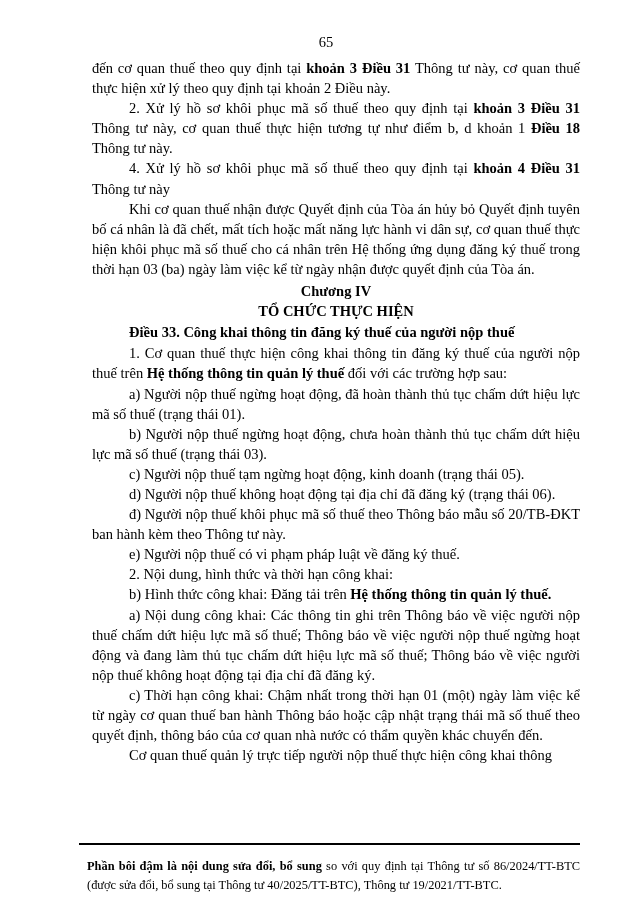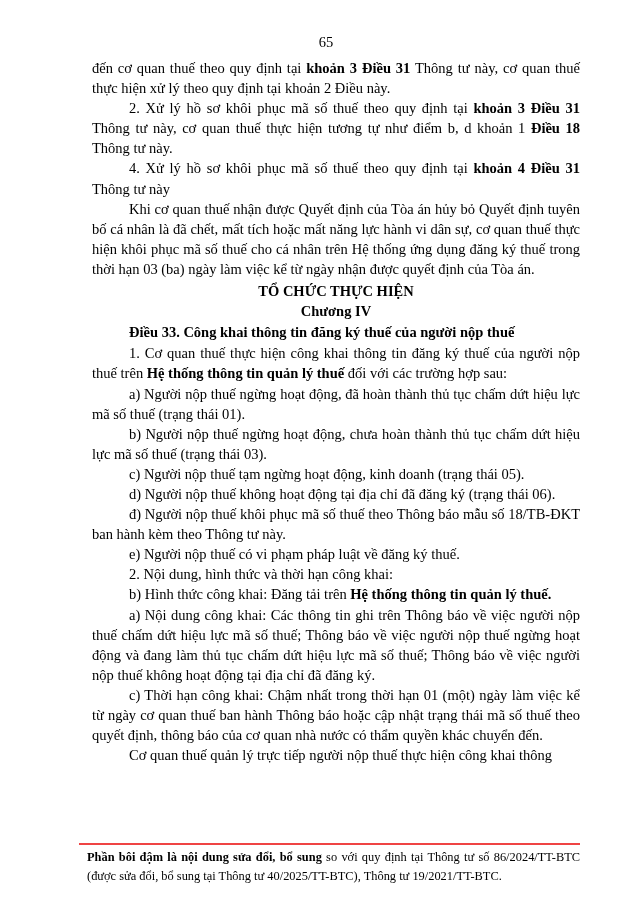--- a/index.html
+++ b/index.html
@@ -53,22 +53,22 @@
   p.article-heading {
     font-weight: bold;
     margin: 1px 0 1px 0 !important;
   }
   b { font-weight: bold; }
   .footer {
     position: absolute;
     left: 79px;
     top: 843px;
     width: 501px;
-    border-top: 2px solid #ef4444;
-    padding-top: 3px;
+    border-top: 2px solid #000000;
+    padding-top: 12px;
     box-sizing: border-box;
   }
   .footer .footer-text {
     margin: 0 0 0 8px;
     font-size: 12.4px;
     line-height: 18.6px;
     text-align: justify;
     text-indent: 0;
   }
 </style>
@@ -83,37 +83,37 @@
 
     <p class="noindent"><span>đến cơ quan thuế theo quy định tại </span><b>khoản 3 Điều 31</b><span> Thông tư này, cơ quan thuế thực hiện xử lý theo quy định tại khoản 2 Điều này.</span></p>
 
     <p><span>2. Xử lý hồ sơ khôi phục mã số thuế theo quy định tại </span><b>khoản 3 Điều 31</b><span> Thông tư này, cơ quan thuế thực hiện tương tự như điểm b, d khoản 1 </span><b>Điều 18</b><span> Thông tư này.</span></p>
 
     <p><span>4. Xử lý hồ sơ khôi phục mã số thuế theo quy định tại </span><b>khoản 4 Điều 31</b><span> Thông tư này</span></p>
 
     <p><span>Khi cơ quan thuế nhận được Quyết định của Tòa án hủy bỏ Quyết định tuyên bố cá nhân là đã chết, mất tích hoặc mất năng lực hành vi dân sự, cơ quan thuế thực hiện khôi phục mã số thuế cho cá nhân trên Hệ thống ứng dụng đăng ký thuế trong thời hạn 03 (ba) ngày làm việc kể từ ngày nhận được quyết định của Tòa án.</span></p>
 
     <div class="chapter-block">
+      <div>Chương IV</div>
       <div>TỔ CHỨC THỰC HIỆN</div>
-      <div>Chương IV</div>
     </div>
 
     <p class="article-heading">Điều 33. Công khai thông tin đăng ký thuế của người nộp thuế</p>
 
     <p><span>1. Cơ quan thuế thực hiện công khai thông tin đăng ký thuế của người nộp thuế trên </span><b>Hệ thống thông tin quản lý thuế</b><span> đối với các trường hợp sau:</span></p>
 
     <p><span>a) Người nộp thuế ngừng hoạt động, đã hoàn thành thủ tục chấm dứt hiệu lực mã số thuế (trạng thái 01).</span></p>
 
     <p><span>b) Người nộp thuế ngừng hoạt động, chưa hoàn thành thủ tục chấm dứt hiệu lực mã số thuế (trạng thái 03).</span></p>
 
     <p><span>c) Người nộp thuế tạm ngừng hoạt động, kinh doanh (trạng thái 05).</span></p>
 
     <p><span>d) Người nộp thuế không hoạt động tại địa chỉ đã đăng ký (trạng thái 06).</span></p>
 
-    <p><span>đ) Người nộp thuế khôi phục mã số thuế theo Thông báo mẫu số 18/TB-ĐKT ban hành kèm theo Thông tư này.</span></p>
+    <p><span>đ) Người nộp thuế khôi phục mã số thuế theo Thông báo mẫu số 20/TB-ĐKT ban hành kèm theo Thông tư này.</span></p>
 
     <p><span>e) Người nộp thuế có vi phạm pháp luật về đăng ký thuế.</span></p>
 
     <p><span>2. Nội dung, hình thức và thời hạn công khai:</span></p>
 
     <p><span>b) Hình thức công khai: Đăng tải trên </span><b>Hệ thống thông tin quản lý thuế.</b></p>
 
     <p><span>a) Nội dung công khai: Các thông tin ghi trên Thông báo về việc người nộp thuế chấm dứt hiệu lực mã số thuế; Thông báo về việc người nộp thuế ngừng hoạt động và đang làm thủ tục chấm dứt hiệu lực mã số thuế; Thông báo về việc người nộp thuế không hoạt động tại địa chỉ đã đăng ký.</span></p>
 
     <p><span>c) Thời hạn công khai: Chậm nhất trong thời hạn 01 (một) ngày làm việc kể từ ngày cơ quan thuế ban hành Thông báo hoặc cập nhật trạng thái mã số thuế theo quyết định, thông báo của cơ quan nhà nước có thẩm quyền khác chuyển đến.</span></p>

